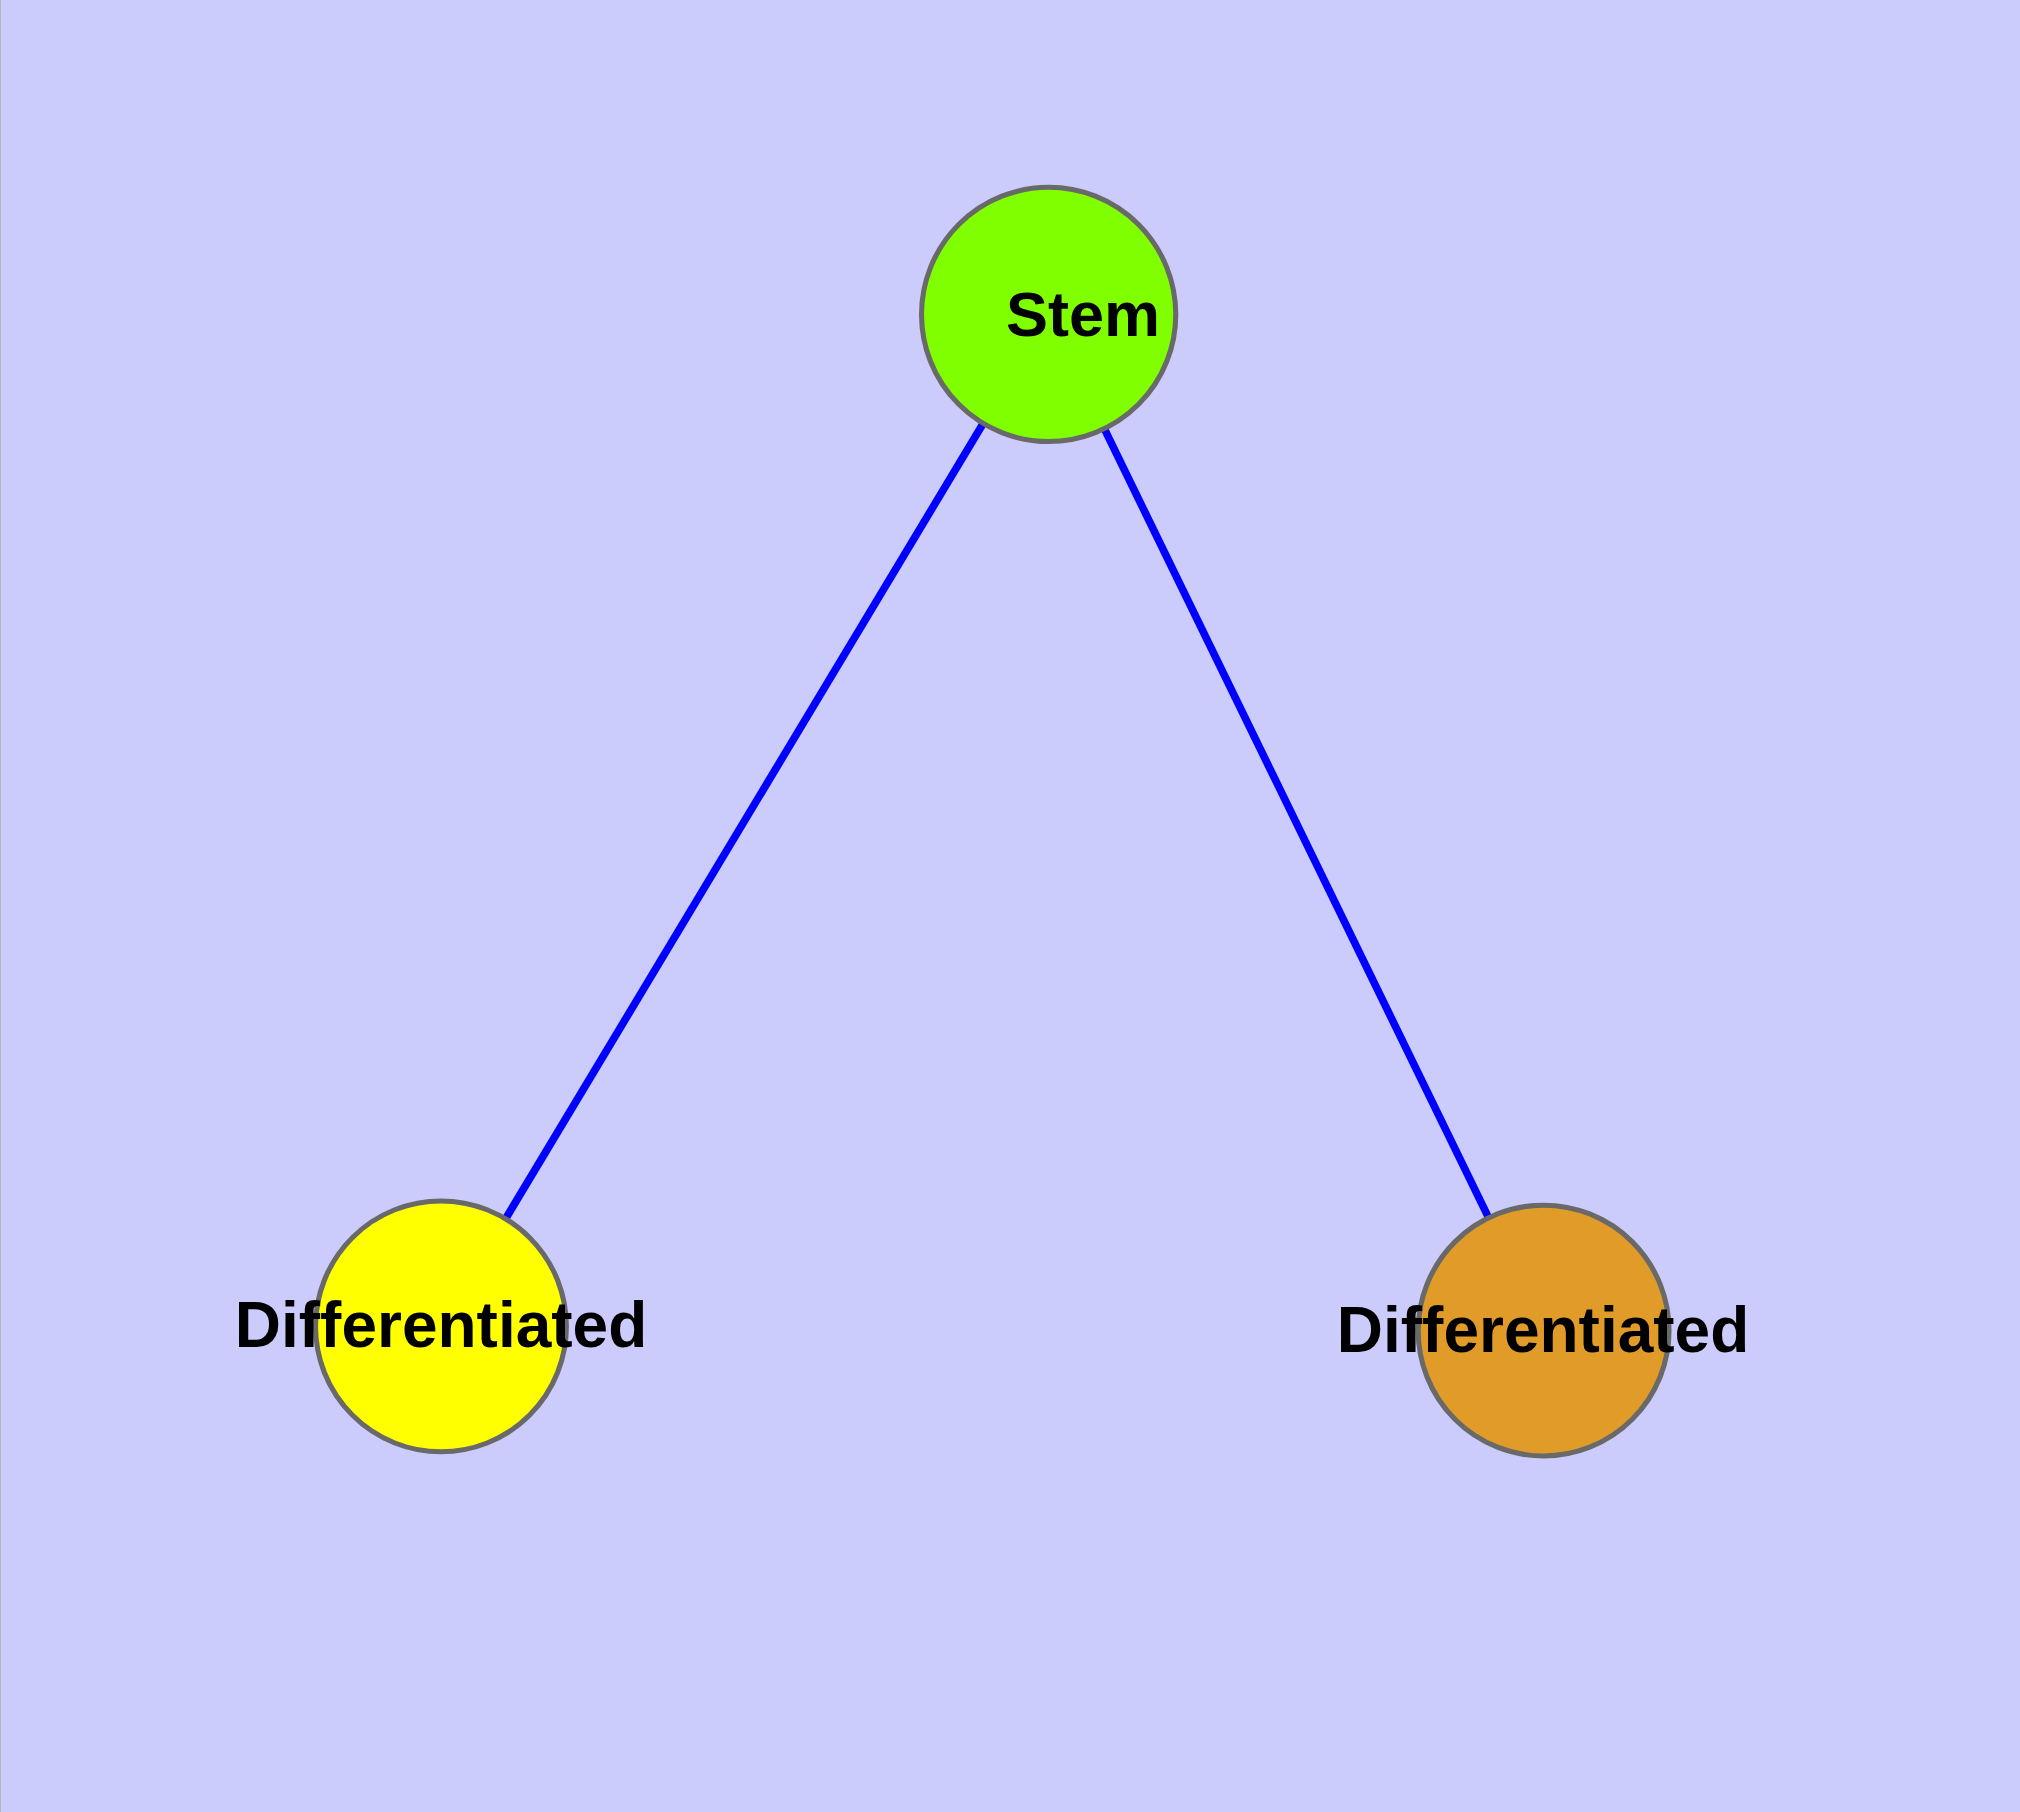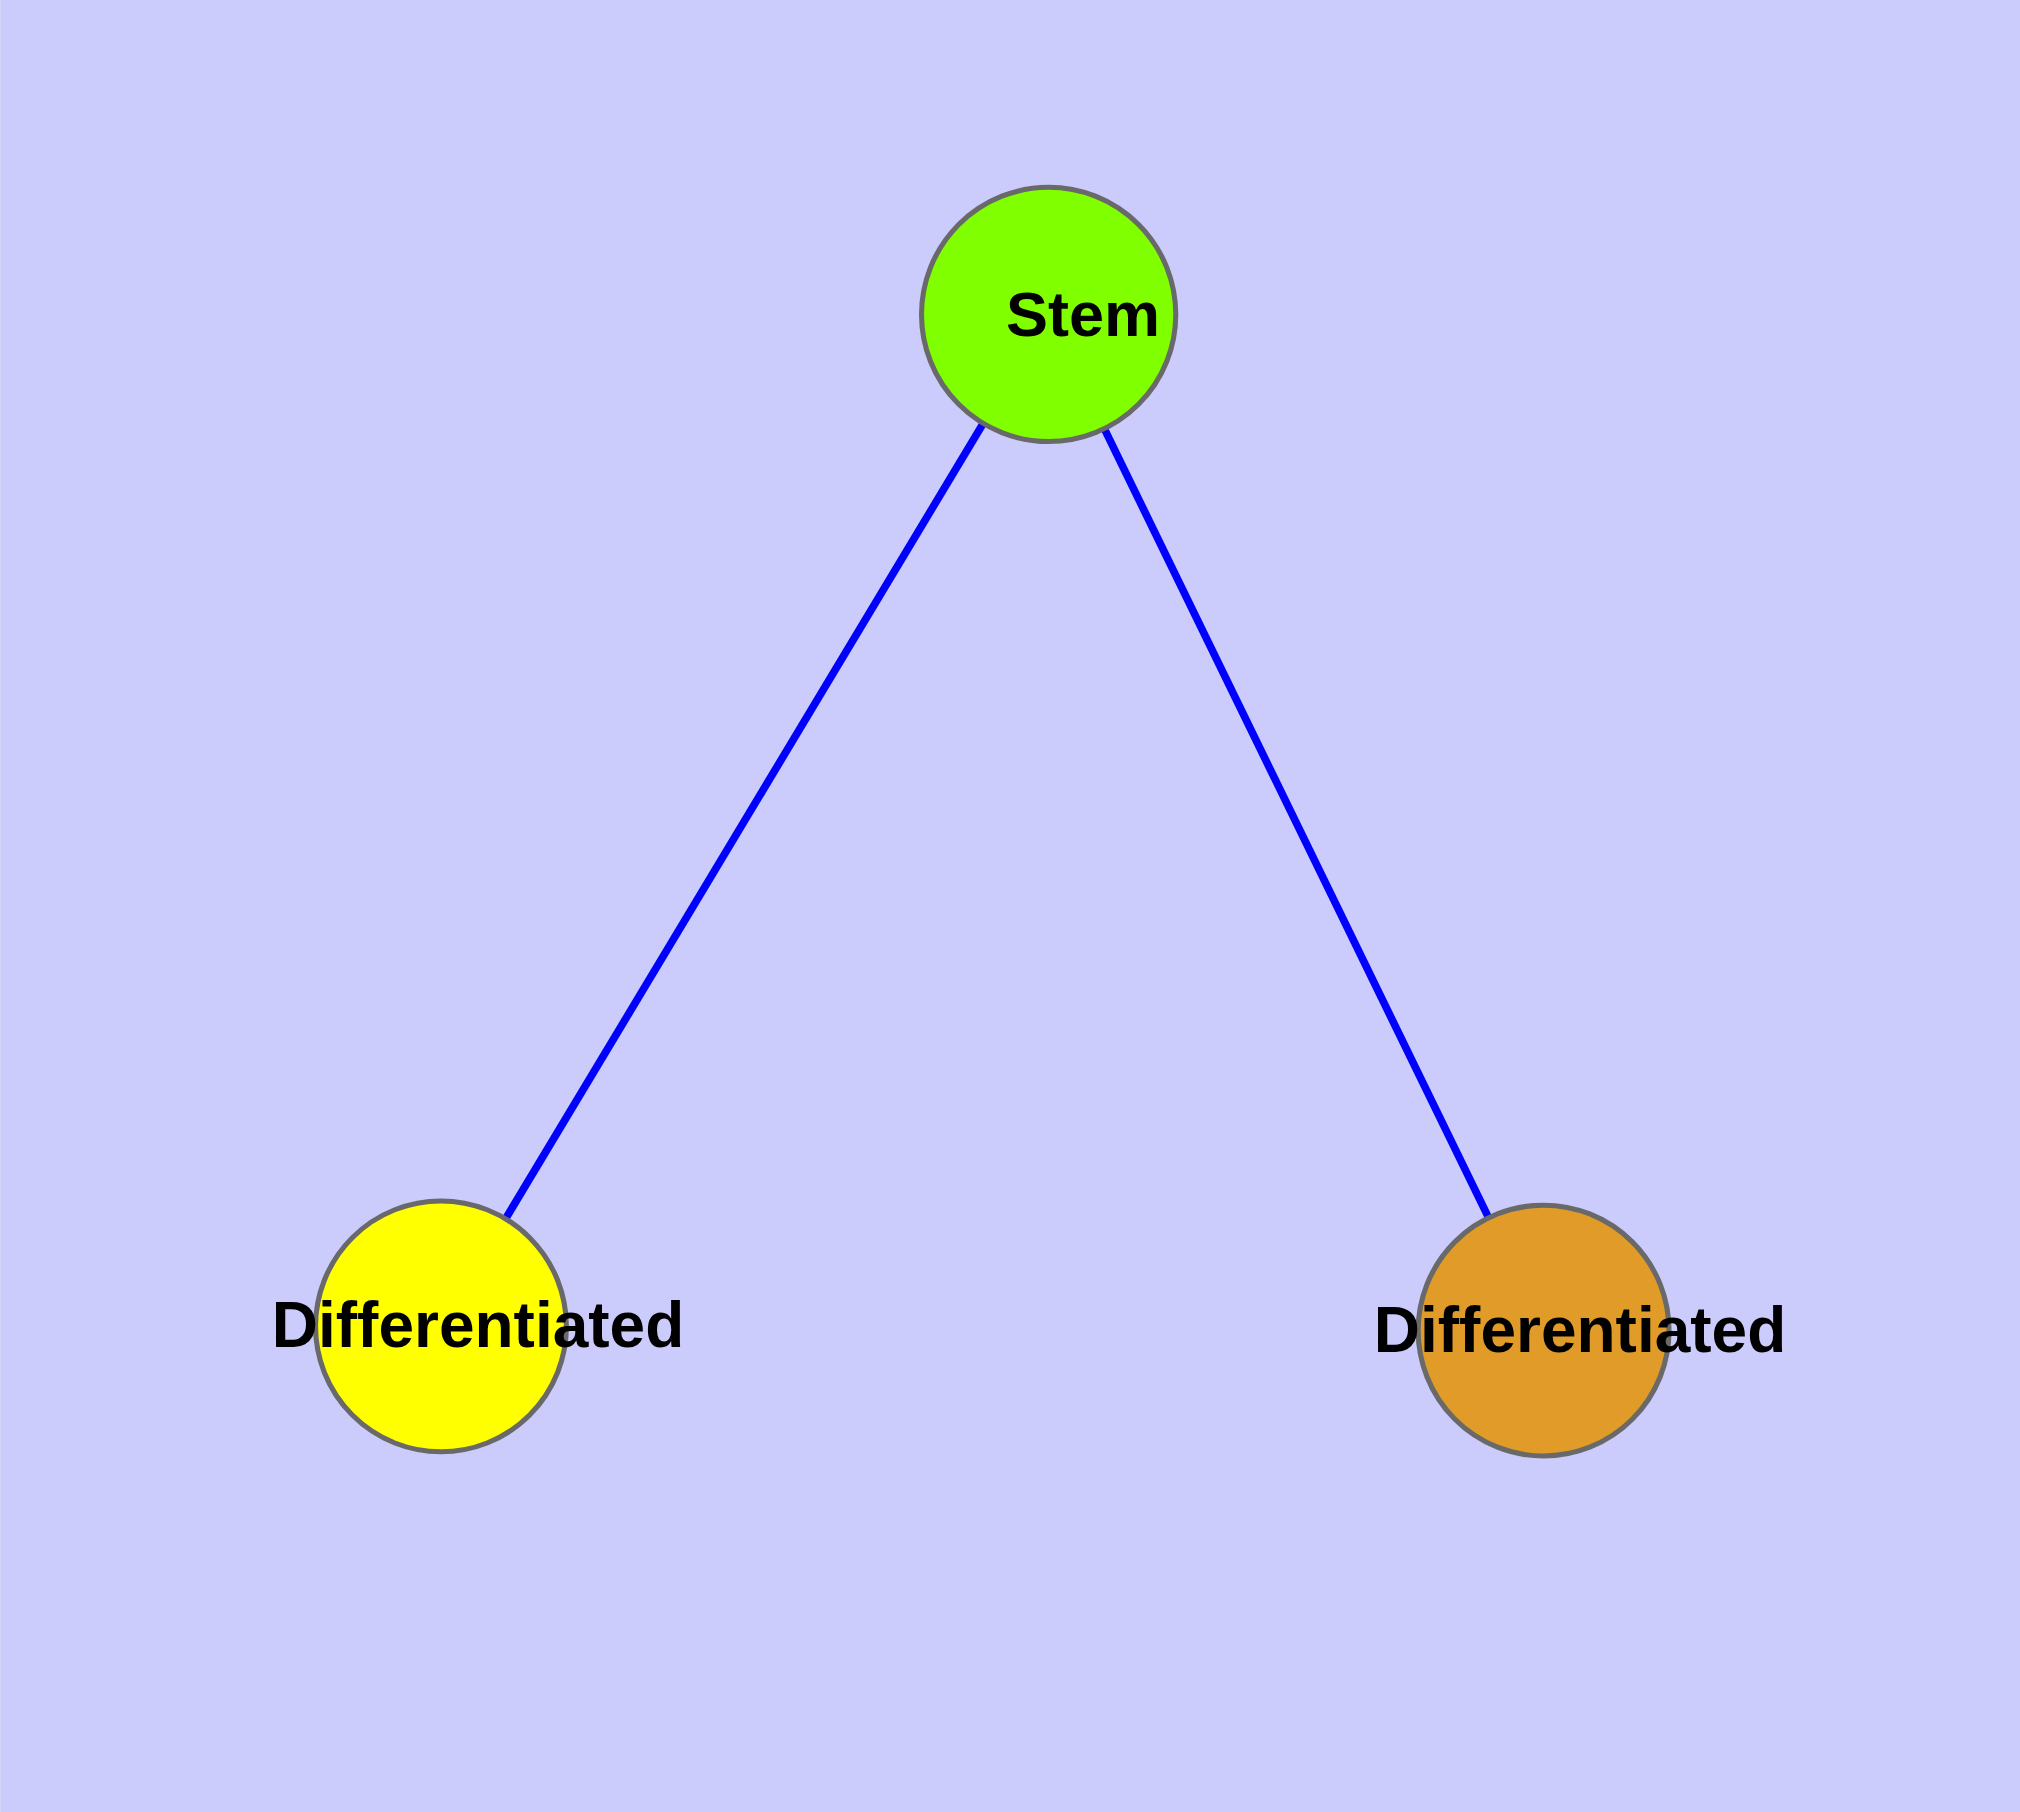--- a/index.html
+++ b/index.html
@@ -31,27 +31,26 @@
     line-height: 1.12;
     white-space: pre;
     pointer-events: none;
     transform: translate(-50%, -50%);
   }
   .label-stem {
     font-size: 63px;
   }
   .label-diff {
     font-size: 64px;
-    margin-left: 37px;
   }
 </style>
 </head>
 <body>
 
-<div id="stage" style="background: #e5e5e5;">
+<div id="stage" style="background: #4d7c0f;">
 
   <svg id="graph-svg" viewBox="0 0 2384 2138">
     <rect x="0" y="0" width="2384" height="2138" fill="#ccccfc"></rect>
 
     <g>
       <line id="edge-stem-diff_a" x1="1161.8373766029845" y1="496.1662096736911" x2="594.1329984189742" y2="1441.5483959382773" stroke="#0000ff" stroke-width="9" stroke-linecap="butt"></line>
       <line id="edge-stem-diff_b" x1="1300.9321927216488" y1="502.2580463583165" x2="1757.9435907402917" y2="1440.5400090712494" stroke="#0000ff" stroke-width="9" stroke-linecap="butt"></line>
     </g>
 
     <g>

